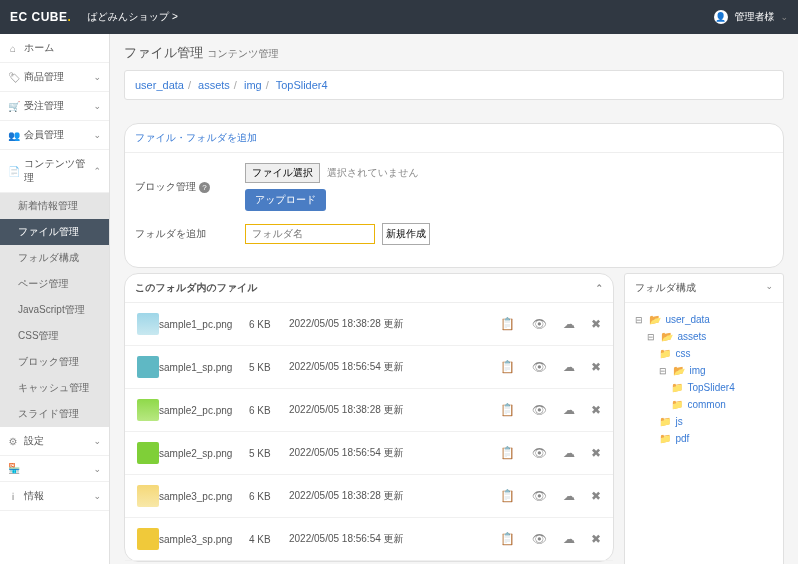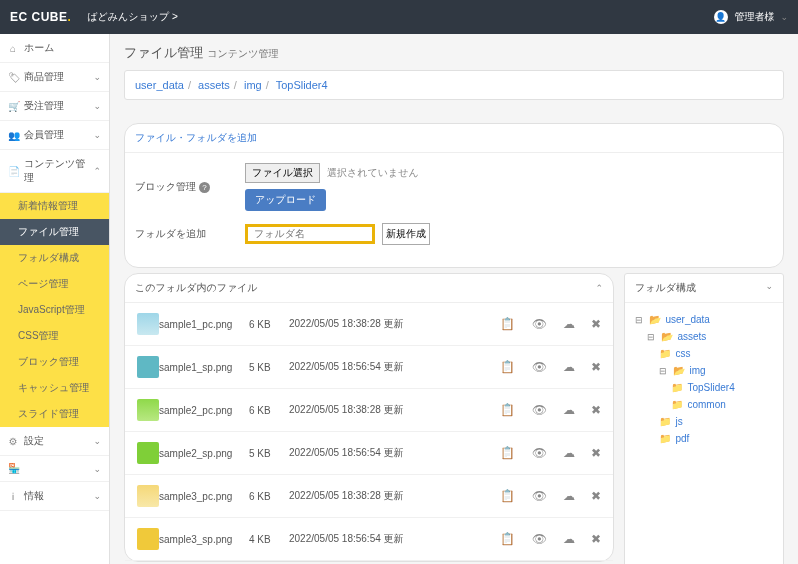--- a/index.html
+++ b/index.html
@@ -10,42 +10,42 @@
 .brand .dot { color: #F7C600; }
 .shopname { font-size: 10px; }
 .topbar-right { display: flex; align-items: center; gap: 6px; font-size: 10px; }
 .user-icon { width: 14px; height: 14px; background: #fff; border-radius: 50%; display: inline-flex; align-items: center; justify-content: center; color: #303842; font-size: 9px; }
 .layout { display: flex; height: calc(100% - 30px); }
 .sidebar { width: 110px; background: #fff; border-right: 1px solid #e0e0e0; overflow-y: auto; font-size: 10px; }
 .nav-item { display: flex; align-items: center; padding: 7px 8px; color: #555; cursor: pointer; gap: 5px; border-bottom: 1px solid #f0f0f0; justify-content: space-between; }
 .nav-item .label-wrap { display: flex; gap: 6px; align-items: center; }
 .nav-ico { width: 10px; text-align: center; color: #888; font-size: 10px; }
 .caret { color: #888; font-size: 9px; }
-.sub-nav { background: #fde047; }
+.sub-nav { background: #e5e5e5; }
 .sub-item { padding: 6px 8px 6px 18px; color: #666; cursor: pointer; font-size: 10px; }
 .sub-item.active { background: #485563; color: #fff; }
 .main { flex: 1; overflow: auto; padding: 10px 14px; }
 .page-title { font-size: 13px; font-weight: normal; margin-bottom: 8px; }
 .page-title .sub { font-size: 10px; color: #777; margin-left: 4px; }
 .bc-wrap { border: 1px solid #e0e0e0; background: #fff; border-radius: 3px; padding: 8px 10px; margin-bottom: 23px; }
 .bc-link { color: #3a7bd5; text-decoration: none; }
 .bc-sep { color: #aaa; padding: 0 4px; }
 .panel { background: #fff; border: 1px solid #e0e0e0; border-radius: 14px; margin-bottom: 5px; }
 .panel-head { padding: 7px 10px; border-bottom: 1px solid #eee; color: #3a7bd5; font-size: 10px; }
 .panel-body { padding: 10px; }
 .form-row { display: flex; align-items: center; gap: 10px; margin-bottom: 12px; }
 .form-label { width: 100px; font-size: 10px; color: #555; }
 .btn-choose { border: 1px solid #aaa; background: #efefef; padding: 2px 6px; font-size: 10px; cursor: pointer; }
 .btn-upload { background: #4a7dc4; color: #fff; border: none; border-radius: 3px; padding: 4px 10px; font-size: 10px; cursor: pointer; }
 .nofile { color: #888; font-size: 10px; margin-left: 4px; }
-.txt-input { border: 3px solid #eab308; padding: 3px 6px; font-size: 10px; width: 130px; height: 20px; }
+.txt-input { border: 1px solid #eab308; padding: 3px 6px; font-size: 10px; width: 130px; height: 20px; }
 .btn-new { border: 1px solid #aaa; background: #fff; padding: 3px 3px; font-size: 10px; cursor: pointer; margin-left: 4px; }
 .content-row { display: flex; gap: 10px; }
 .filelist-panel { flex: 1; }
-.filelist-head { display: flex; justify-content: space-between; align-items: center; padding: 7px 10px; border-bottom: 1px solid #eee; font-size: 10px; color: #555; }
+.filelist-head { display: flex; justify-content: space-between; align-items: center; padding: 7px 10px; border-bottom: 1px solid #eee; font-size: 10px; color: #555; font-weight: bold; }
 .file-row { display: flex; align-items: center; padding: 10px 12px; border-bottom: 1px solid #f0f0f0; gap: 0; }
 .thumb { width: 22px; height: 22px; border-radius: 2px; flex-shrink: 0; }
 .thumb1 { background: linear-gradient(#9ED6E8,#C8E8F0); }
 .thumb2 { background: #5FB8C4; }
 .thumb3 { background: linear-gradient(#8FD94A,#B8E882); }
 .thumb4 { background: #7FCF38; }
 .thumb5 { background: linear-gradient(#F5D878,#F8E8A8); }
 .thumb6 { background: #F0C93A; }
 .fname { width: 90px; color: #555; font-size: 10px; }
 .fsize { width: 40px; color: #555; font-size: 10px; }

